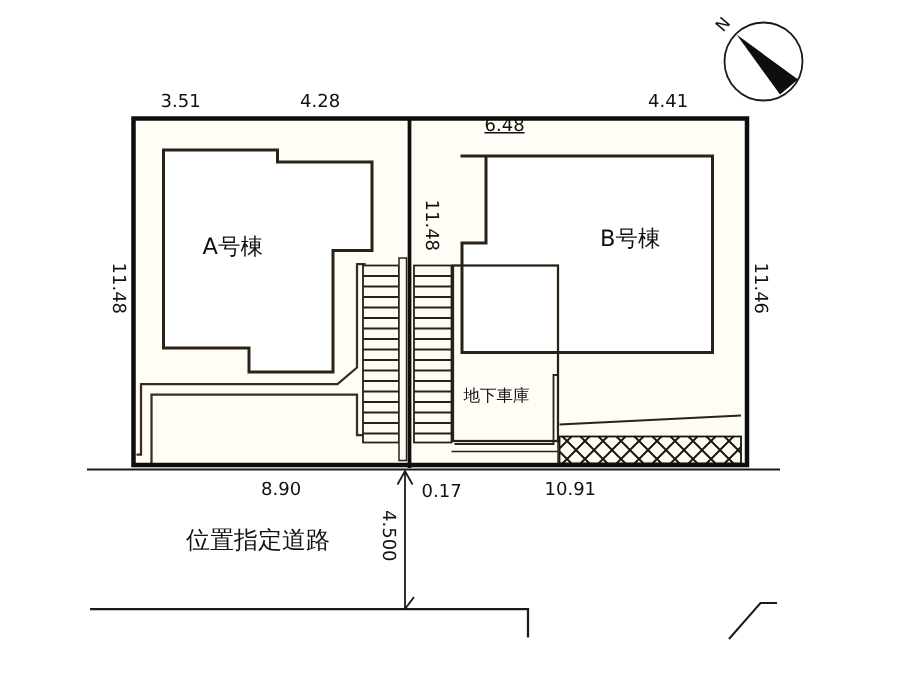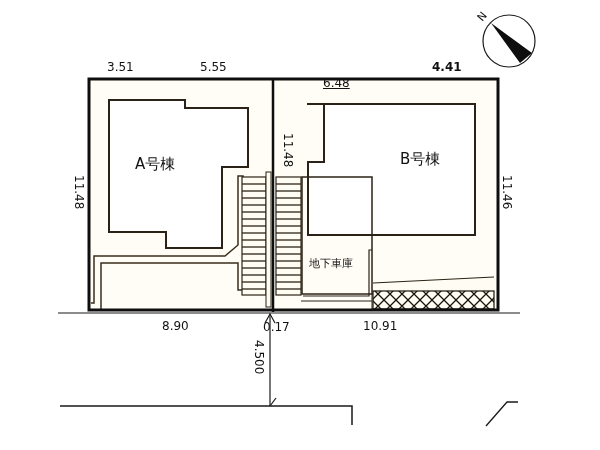--- a/index.html
+++ b/index.html
@@ -97,32 +97,33 @@
     <polyline points="265,323 270,314 275,323" fill="none" stroke="#1a1a1a" stroke-width="1.2"></polyline>
     <line x1="270" y1="406" x2="276" y2="398" stroke="#1a1a1a" stroke-width="1.2"></line>
 
     <g>
       <circle cx="509" cy="41" r="26" fill="#fff" stroke="#1a1a1a" stroke-width="1.2"></circle>
       <polygon points="491,23 532,53 520,63" fill="#0e0e0e"></polygon>
     </g>
   </svg>
 
   <div class="lbl" style="left:107px;top:61px;">3.51</div>
-  <div class="lbl" style="left:200px;top:61px;">5.55</div>
+  <div class="lbl" style="left:200px;top:61px;">4.28</div>
   <div class="lbl" style="left:323px;top:77px;text-decoration:underline;">6.48</div>
-  <div class="lbl" style="left:432px;top:61px;font-weight:bold;">4.41</div>
+  <div class="lbl" style="left:432px;top:61px;">4.41</div>
 
   <div class="lbl sm" style="left:478px;top:11px;transform:rotate(-50deg);">N</div>
 
   <div class="lbl rot" style="left:85px;top:175px;">11.48</div>
   <div class="lbl rot" style="left:294px;top:133px;">11.48</div>
   <div class="lbl rot" style="left:513px;top:175px;">11.46</div>
 
   <div class="lbl big" style="left:135px;top:155px;">A号棟</div>
   <div class="lbl big" style="left:361px;top:150px;margin-left:39px;">B号棟</div>
   <div class="lbl sm" style="left:309px;top:258px;">地下車庫</div>
 
-  <div class="lbl" style="left:162px;top:320px;text-align:center;">8.90</div>
-  <div class="lbl" style="left:263px;top:321px;">0.17</div>
+  <div class="lbl" style="left:174px;top:320px;text-align:center;">8.90</div>
+  <div class="lbl" style="left:281px;top:321px;">0.17</div>
   <div class="lbl" style="left:363px;top:320px;">10.91</div>
 
+  <div class="lbl mid" style="left:124px;top:352px;">位置指定道路</div>
   <div class="lbl rot" style="left:265px;top:340px;">4.500</div>
 </div>
 
 </body></html>

